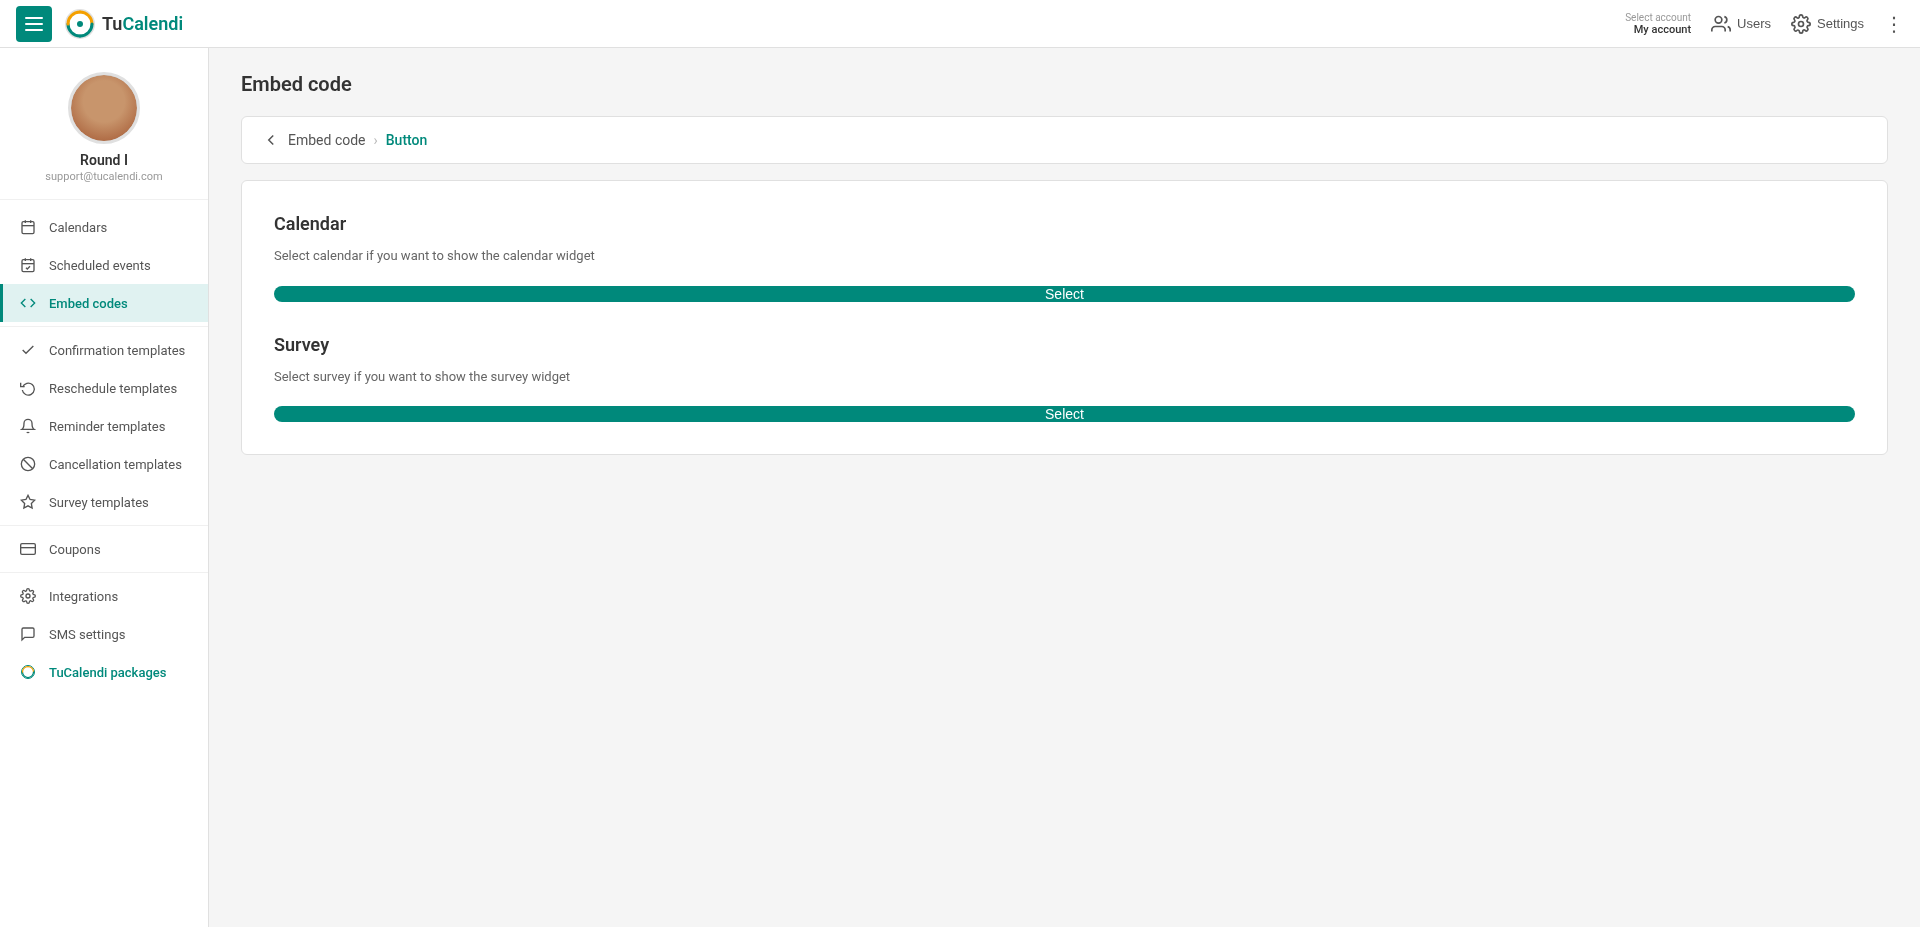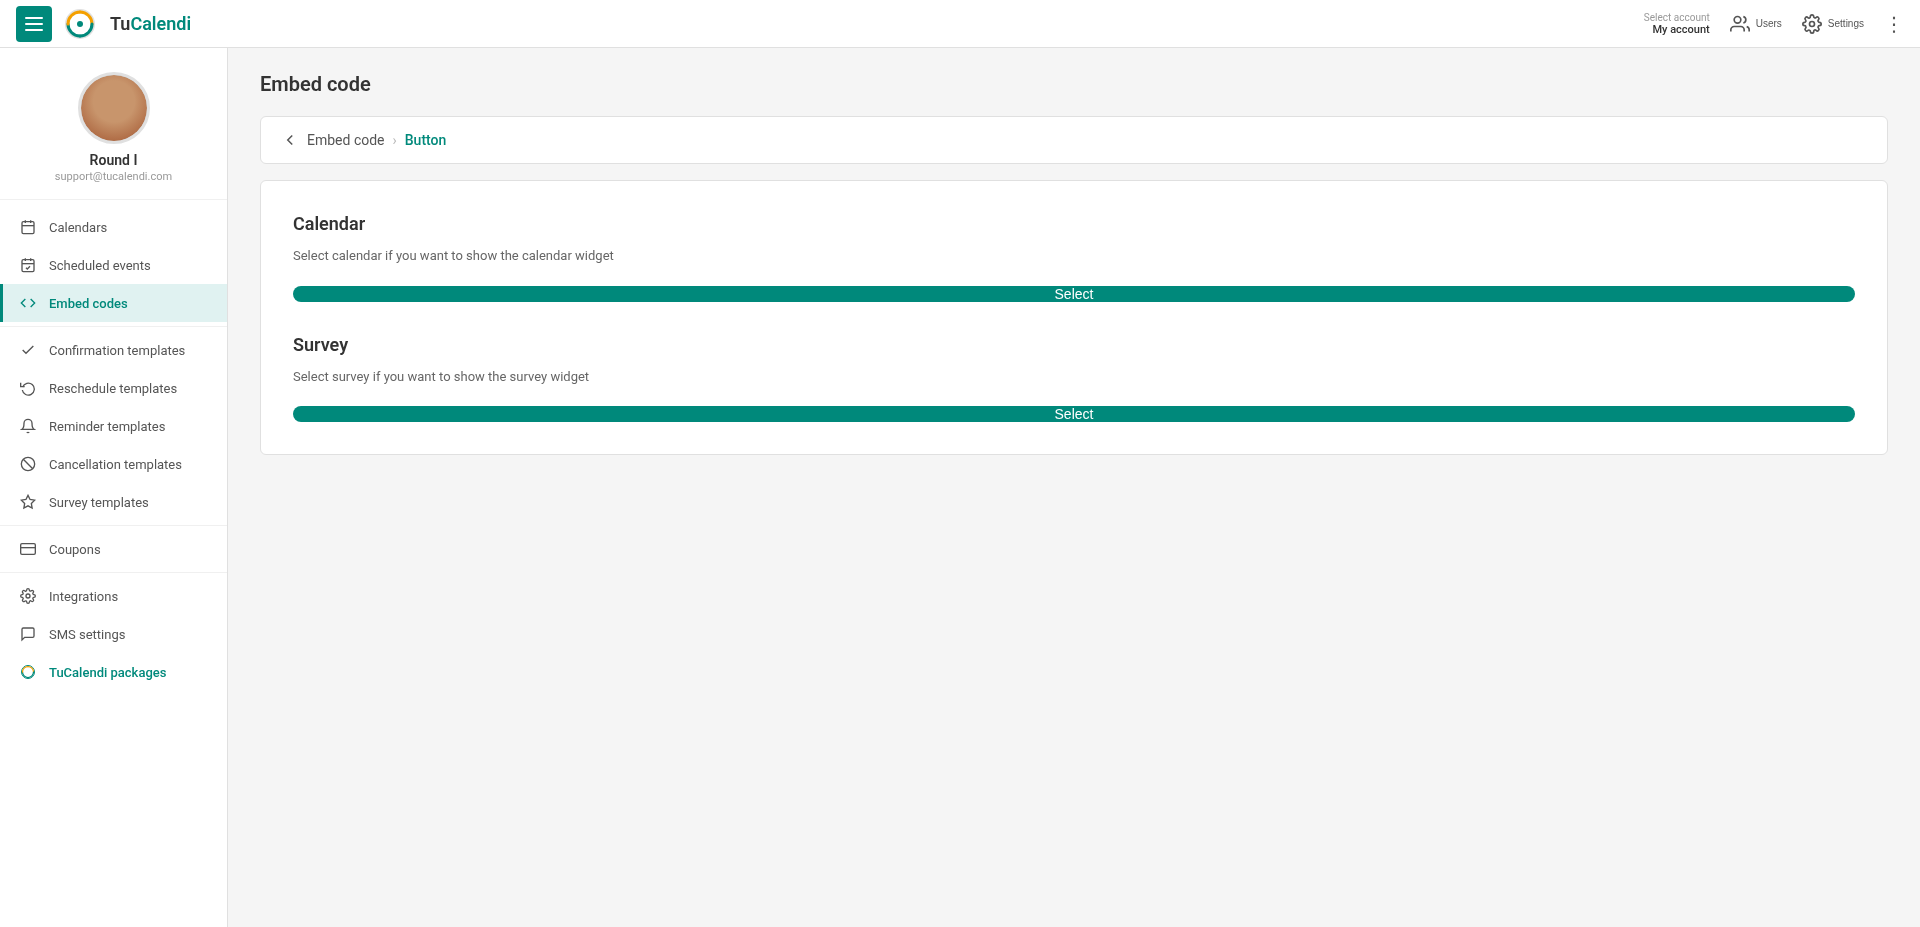--- a/index.html
+++ b/index.html
@@ -32,52 +32,52 @@
       gap: 4px;
       padding: 8px;
     }
     .hamburger-btn span {
       display: block;
       width: 18px; height: 2px;
       background: #fff;
       border-radius: 2px;
     }
     .logo-area {
-      display: flex; align-items: center; gap: 14px;
+      display: flex; align-items: center; gap: 6px;
     }
     .logo-text { font-size: 18px; font-weight: 600; color: #333; }
     .logo-text span { color: #00897b; }
 
     .topbar-right {
       margin-left: auto;
       display: flex;
       align-items: center;
       gap: 20px;
     }
     .account-info { text-align: right; font-size: 12px; color: #666; }
     .account-label { font-size: 10px; color: #999; }
     .account-name { font-size: 11px; font-weight: 500; color: #333; }
     .topbar-btn {
       display: flex; align-items: center; gap: 6px;
       background: none; border: none; cursor: pointer;
-      color: #555; font-size: 10px;
+      color: #555; font-size: 13px;
     }
     .topbar-btn svg { color: #555; }
     .more-btn { background: none; border: none; cursor: pointer; font-size: 20px; color: #555; line-height: 1; }
 
     
     .app-body {
       display: flex;
       flex: 1;
       overflow: hidden;
     }
 
     
     .sidebar {
-      width: 228px;
+      width: 209px;
       background: #fff;
       border-right: 1px solid #e0e0e0;
       display: flex;
       flex-direction: column;
       overflow-y: auto;
       flex-shrink: 0;
     }
     .sidebar-profile {
       display: flex;
       flex-direction: column;

